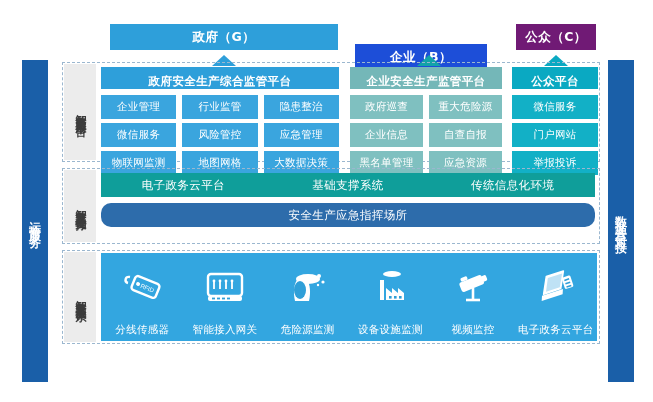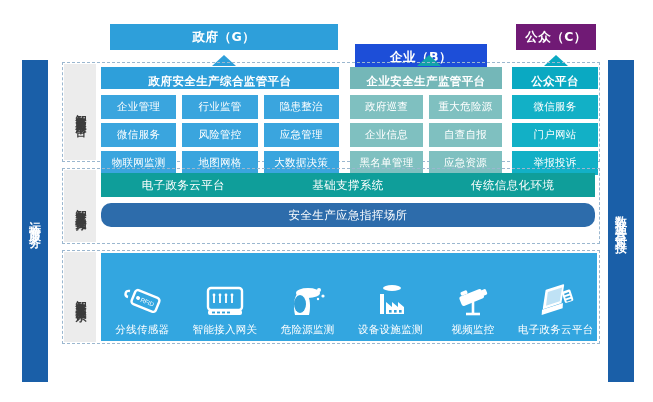--- a/index.html
+++ b/index.html
@@ -110,21 +110,21 @@
     padding-bottom:4px;box-sizing:border-box;
   }
   .t3item{
     display:flex;flex-direction:column;align-items:center;justify-content:flex-end;
     width:84px;
   }
   .t3icon{height:40px;display:flex;align-items:center;justify-content:center;}
   .t3icon svg{display:block;}
   .t3label{
     color:#ffffff;font-size:10.5px;letter-spacing:.3px;white-space:nowrap;
-    margin-top:2px;
+    margin-top:16px;
   }
 </style>
 </head>
 <body>
 
 <div class="canvas">
 
   <div class="roles">
     <div class="role role-g">
       <span>政府（G）</span>

